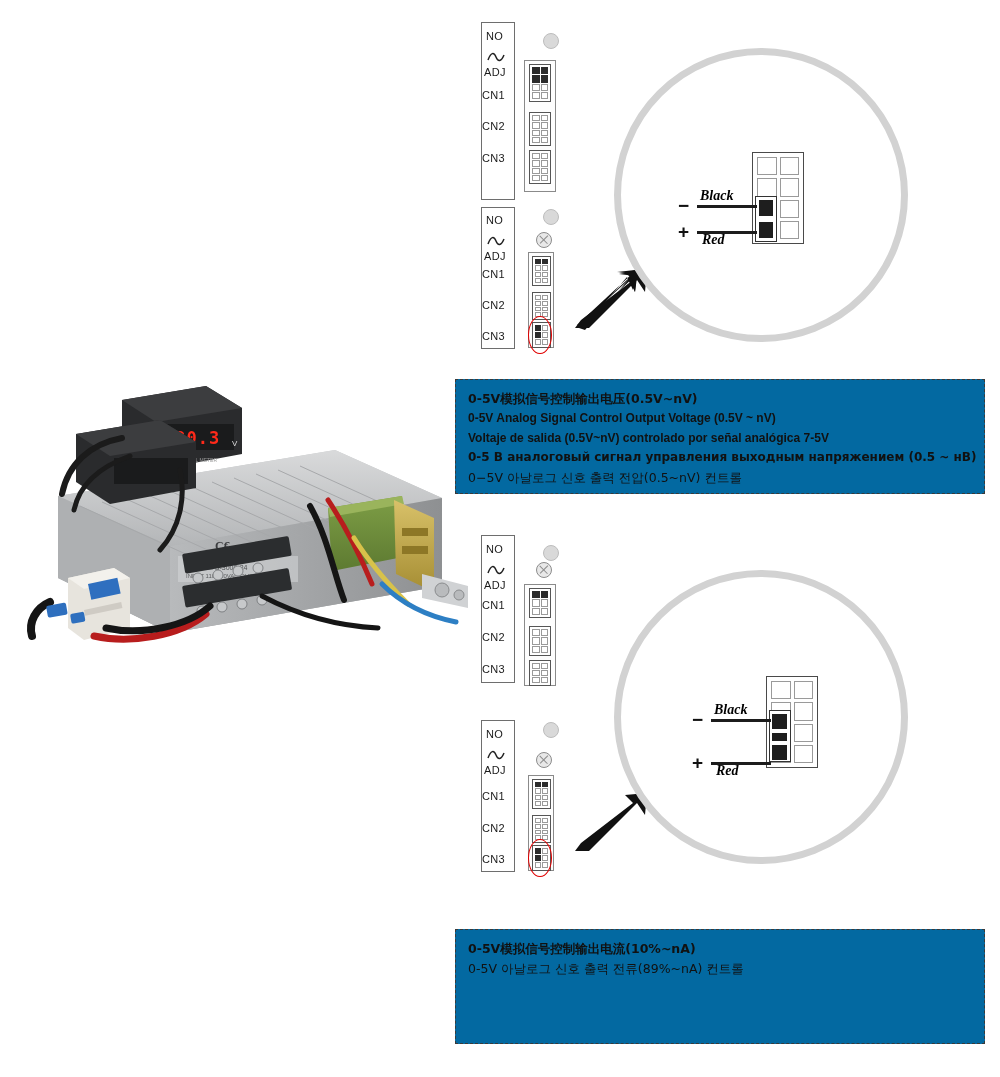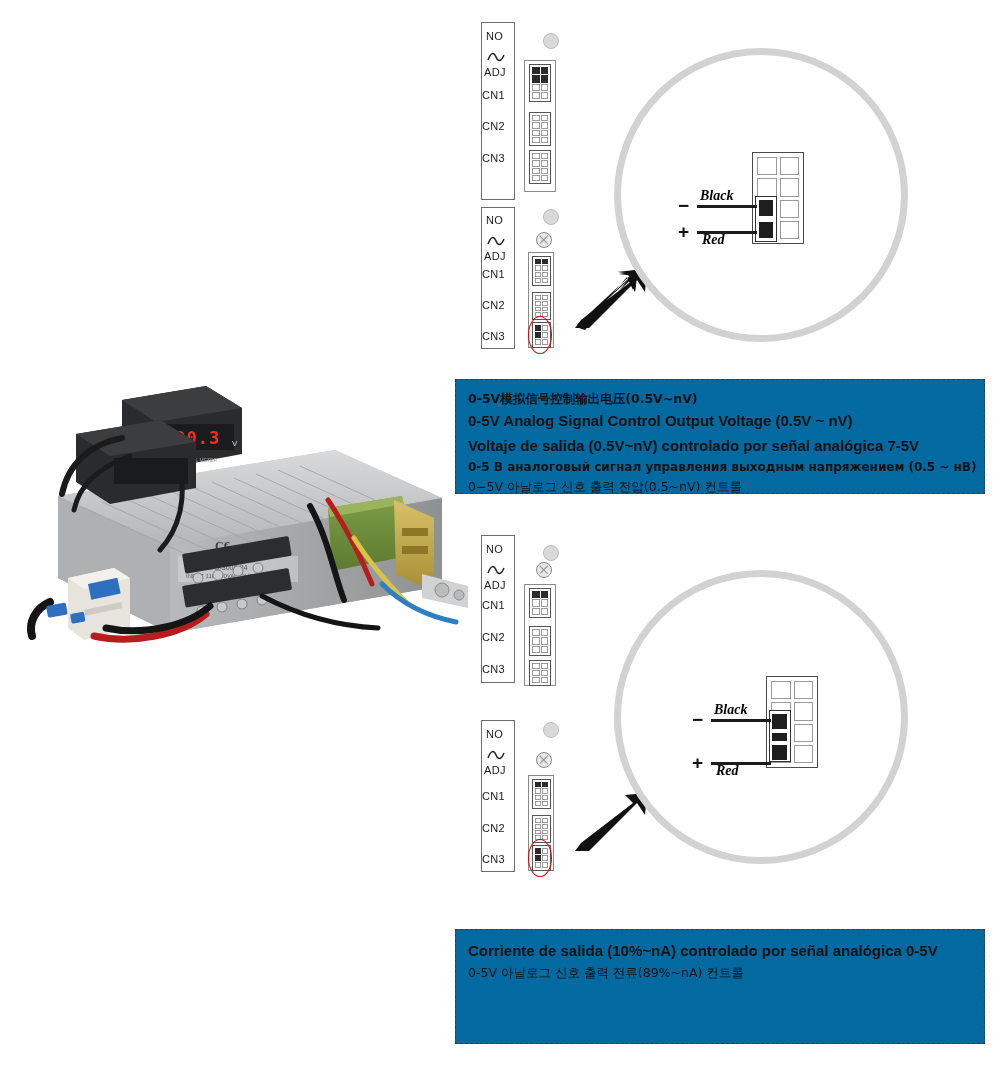--- a/index.html
+++ b/index.html
@@ -148,21 +148,21 @@
 
   
   .caption {
     position: absolute;
     border: 1.6px dashed #3a3a3a;
     background: #0369a1;
     box-sizing: border-box;
     padding: 9px 12px 11px 12px;
   }
   .caption .line {
-    font-size: 15px;
+    font-size: 12px;
     font-weight: bold;
     color: #111;
     line-height: 1.62;
     white-space: nowrap;
   }
   .caption .line.cjk {
     font-family: "DejaVu Sans", sans-serif;
     font-size: 12.5px;
   }
   .caption .line.ko {
@@ -528,17 +528,17 @@
 
     <div class="lead" style="left:711px;top:719px;width:60px;"></div>
     <div class="lead" style="left:711px;top:762px;width:60px;"></div>
     <div class="sign" style="left:692px;top:710px;">−</div>
     <div class="sign" style="left:692px;top:753px;">+</div>
     <div class="lead-label" style="left:714px;top:702px;">Black</div>
     <div class="lead-label" style="left:716px;top:763px;">Red</div>
   </div>
 
   <div class="caption" style="left:455px;top:929px;width:530px;height:115px;">
-    <div class="line">Corriente de salida (10%~nA) controlado por señal analógica 0-5V</div>
+    <div class="line cjk">0-5V模拟信号控制输出电流(10%~nA)</div>
     <div class="line ko">0-5V 아날로그 신호 출력 전류(89%~nA) 컨트롤</div>
   </div>
 
 </div>
 
 </body></html>

